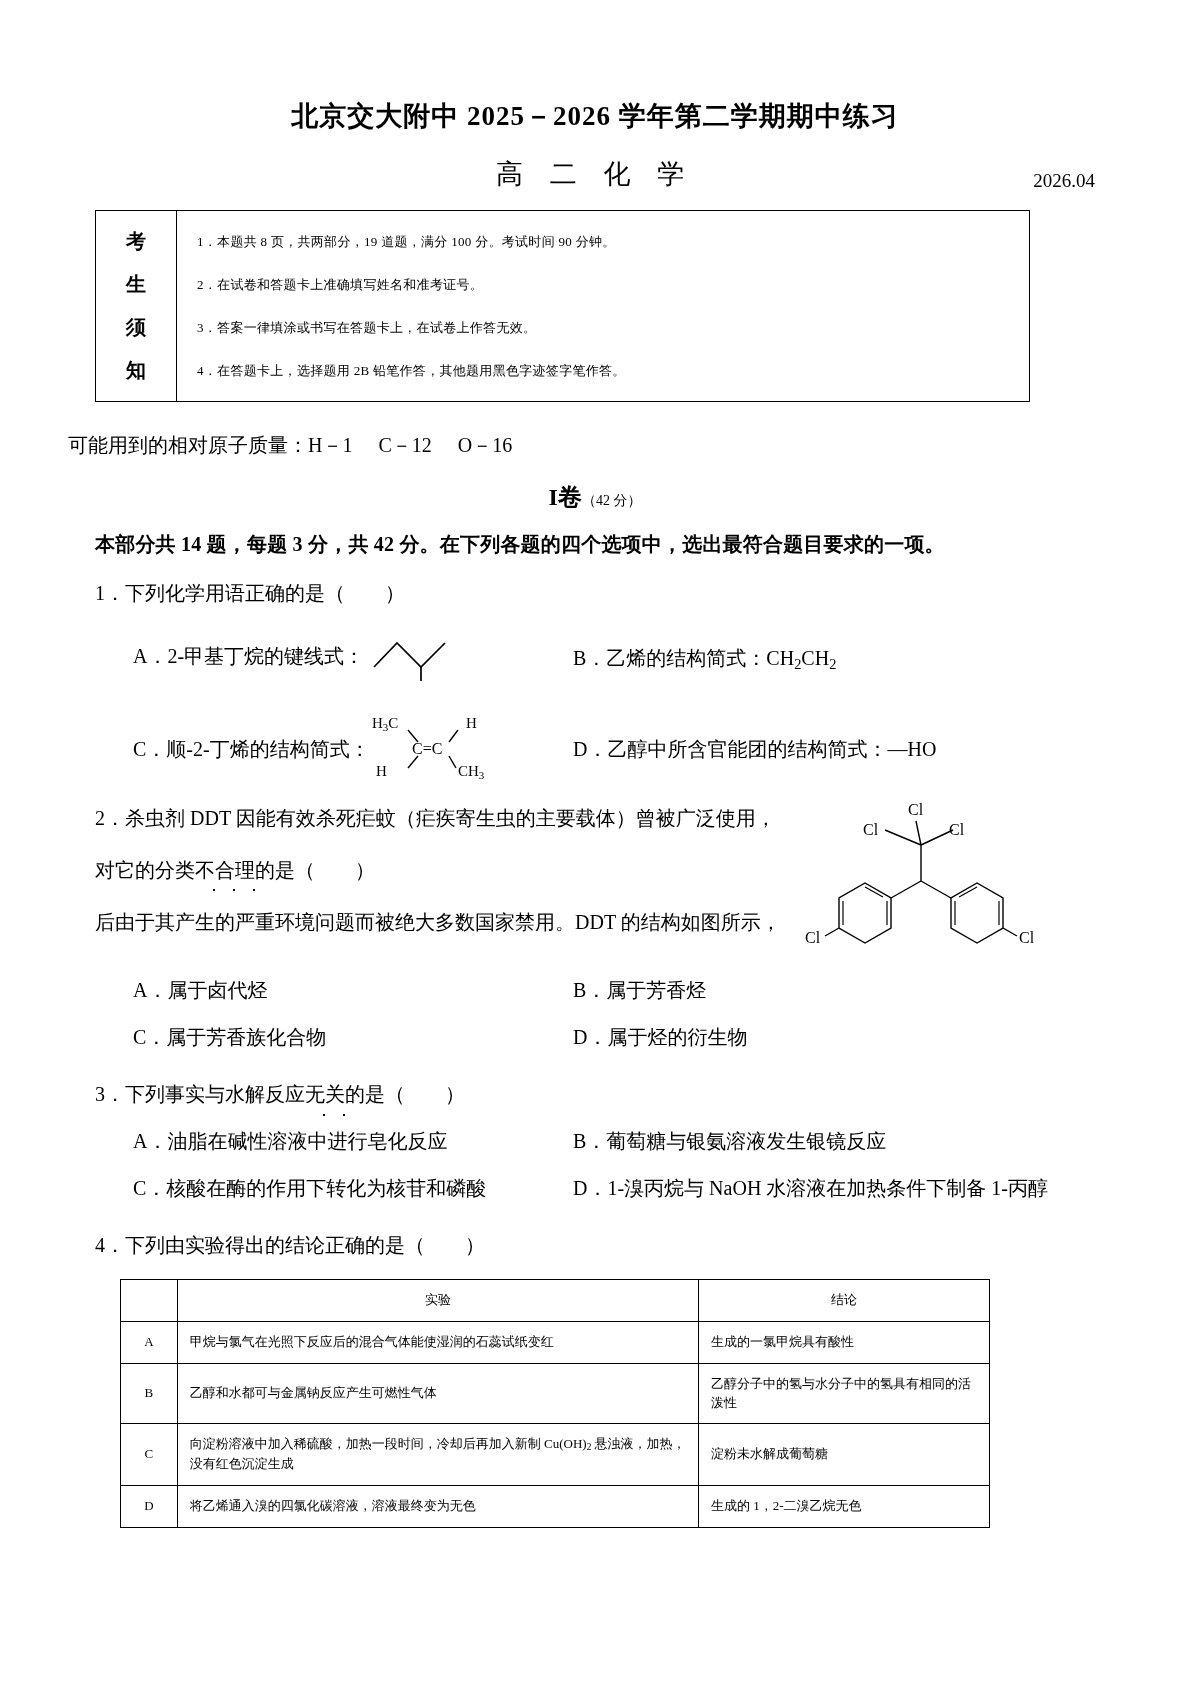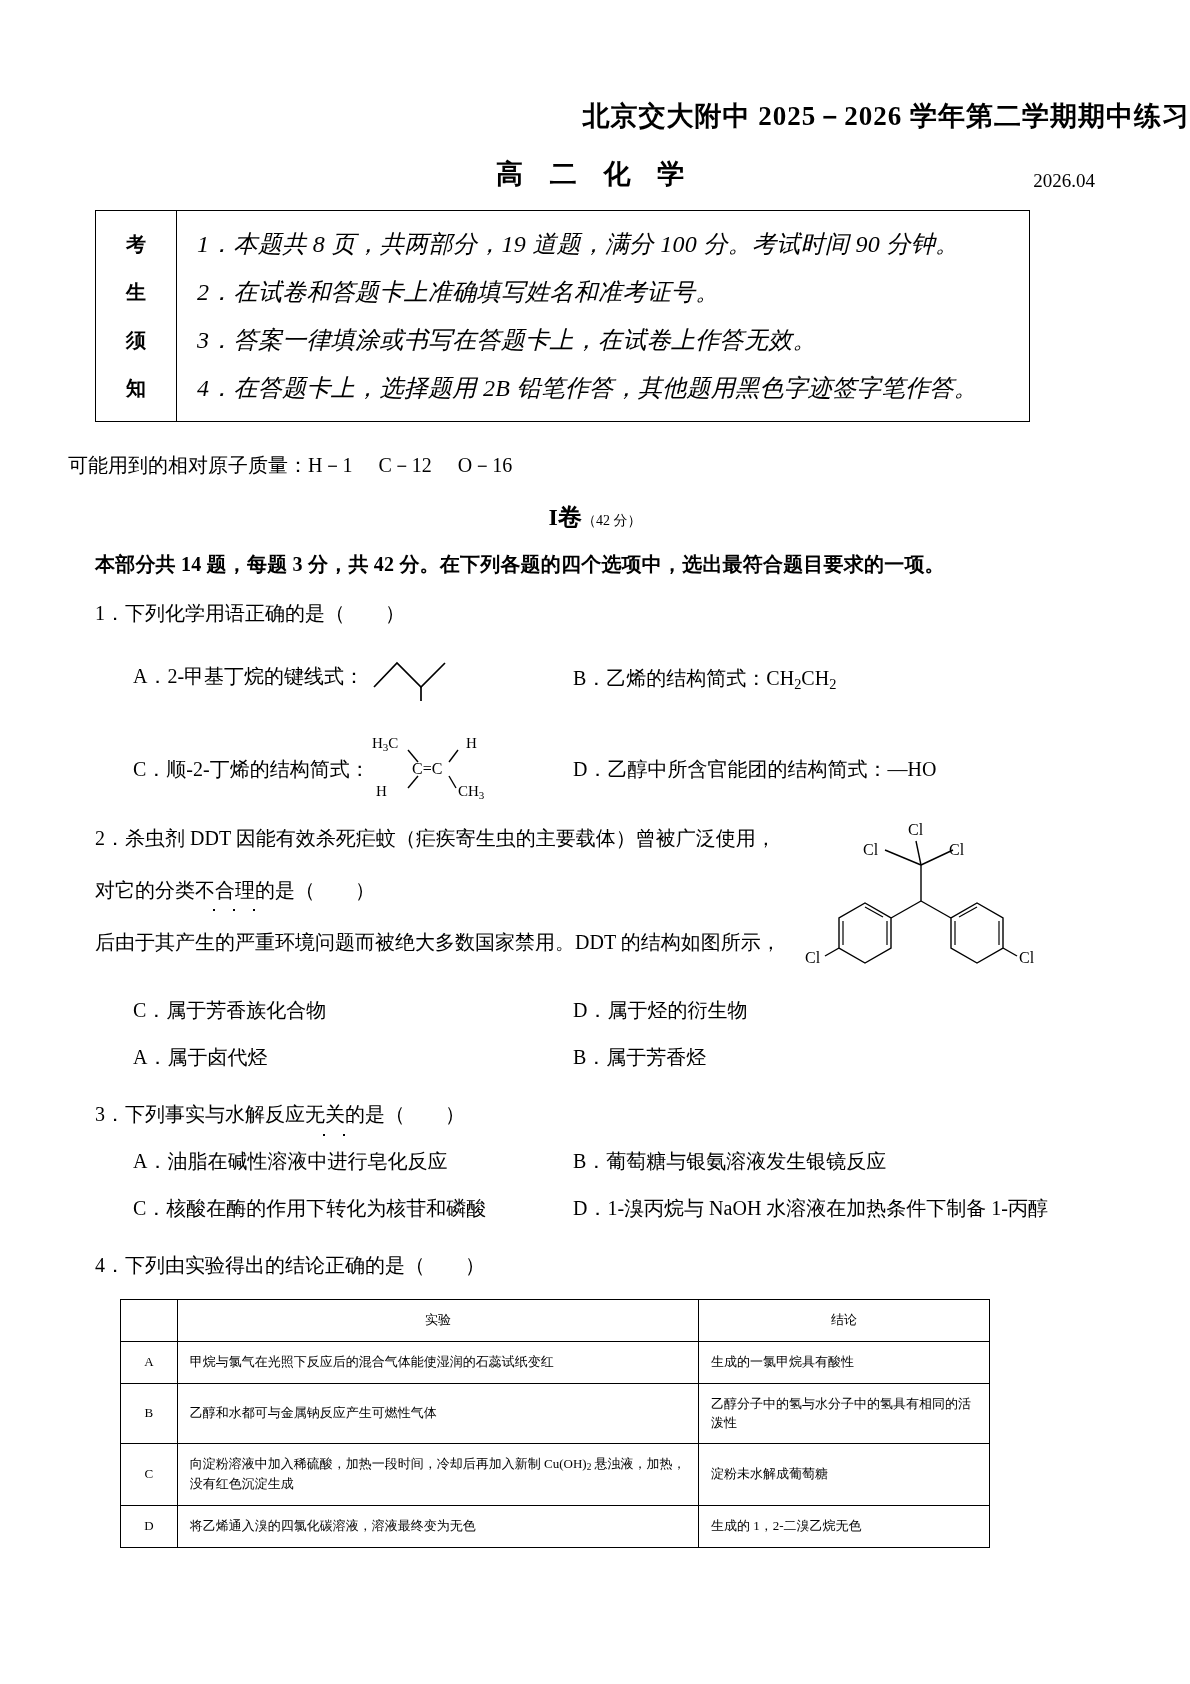--- a/index.html
+++ b/index.html
@@ -18,36 +18,36 @@
   .page {
     position: relative;
     width: 1190px;
     height: 1684px;
     padding: 0;
     box-sizing: border-box;
   }
 
   
   .doc-title {
-    text-align: right;
+    text-align: center;
     font-size: 27px;
     font-weight: bold;
     letter-spacing: 1px;
     margin-top: 98px;
     font-family: "Liberation Serif", "DejaVu Serif", serif;
   }
   .subtitle-row {
     position: relative;
     text-align: center;
     margin-top: 22px;
     height: 38px;
   }
   .doc-subtitle {
     font-size: 27px;
-    font-weight: bold;
+    font-weight: normal;
     letter-spacing: 10px;
     text-align: center;
   }
   .doc-date {
     position: absolute;
     right: 95px;
     bottom: 2px;
     font-size: 19px;
     font-weight: normal;
     letter-spacing: 0;
@@ -87,24 +87,23 @@
   }
   .notice-col div { padding: 8px 0; }
   .notice-items {
     flex: 1;
     padding: 9px 0 9px 20px;
     display: flex;
     flex-direction: column;
     justify-content: space-around;
   }
   .notice-items div {
-    font-size: 24px;
+    font-size: 13px;
     padding: 8px 0;
     letter-spacing: 0.3px;
-    font-style: italic;
   }
 
   
   .atomic {
     margin: 30px 0 0 68px;
     font-size: 20px;
   }
   .atomic .sp { display:inline-block; width: 26px; }
 
   
@@ -306,32 +305,32 @@
           <line x1="174" y1="90" x2="156" y2="100" stroke="#000" stroke-width="1.2"></line>
 
           <line x1="200" y1="131" x2="214" y2="139" stroke="#000" stroke-width="1.4"></line>
           <text x="216" y="146" font-family="Liberation Serif, serif" font-size="16">Cl</text>
         </svg>
       </div>
     </div>
 
     <div class="opts">
       <div class="opt-l opt">
+        <span>A．</span><span>属于卤代烃</span>
+      </div>
+      <div class="opt-r opt">
+        <span>B．</span><span>属于芳香烃</span>
+      </div>
+    </div>
+    <div class="opts">
+      <div class="opt-l opt">
         <span>C．</span><span>属于芳香族化合物</span>
       </div>
       <div class="opt-r opt">
         <span>D．</span><span>属于烃的衍生物</span>
-      </div>
-    </div>
-    <div class="opts">
-      <div class="opt-l opt">
-        <span>A．</span><span>属于卤代烃</span>
-      </div>
-      <div class="opt-r opt">
-        <span>B．</span><span>属于芳香烃</span>
       </div>
     </div>
   </div>
 
   <div class="q" style="margin-top:26px;">
     <div class="q-stem">
       <span>3．</span><span>下列事实与水解反应</span><span class="dotted">无关</span><span>的是（　　）</span>
     </div>
     <div class="opts">
       <div class="opt-l opt">

